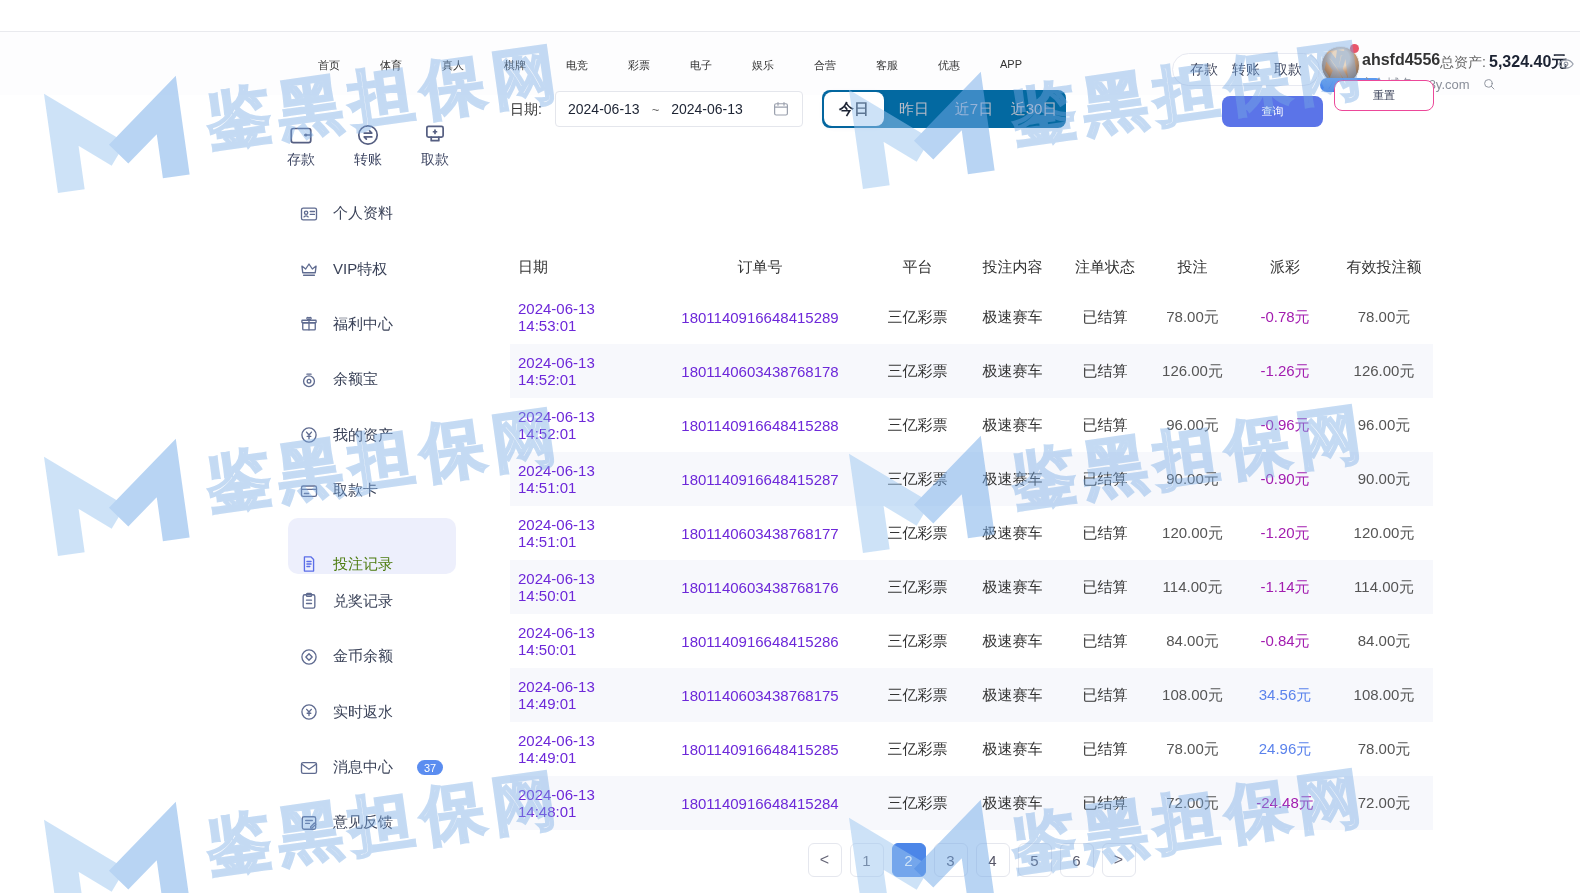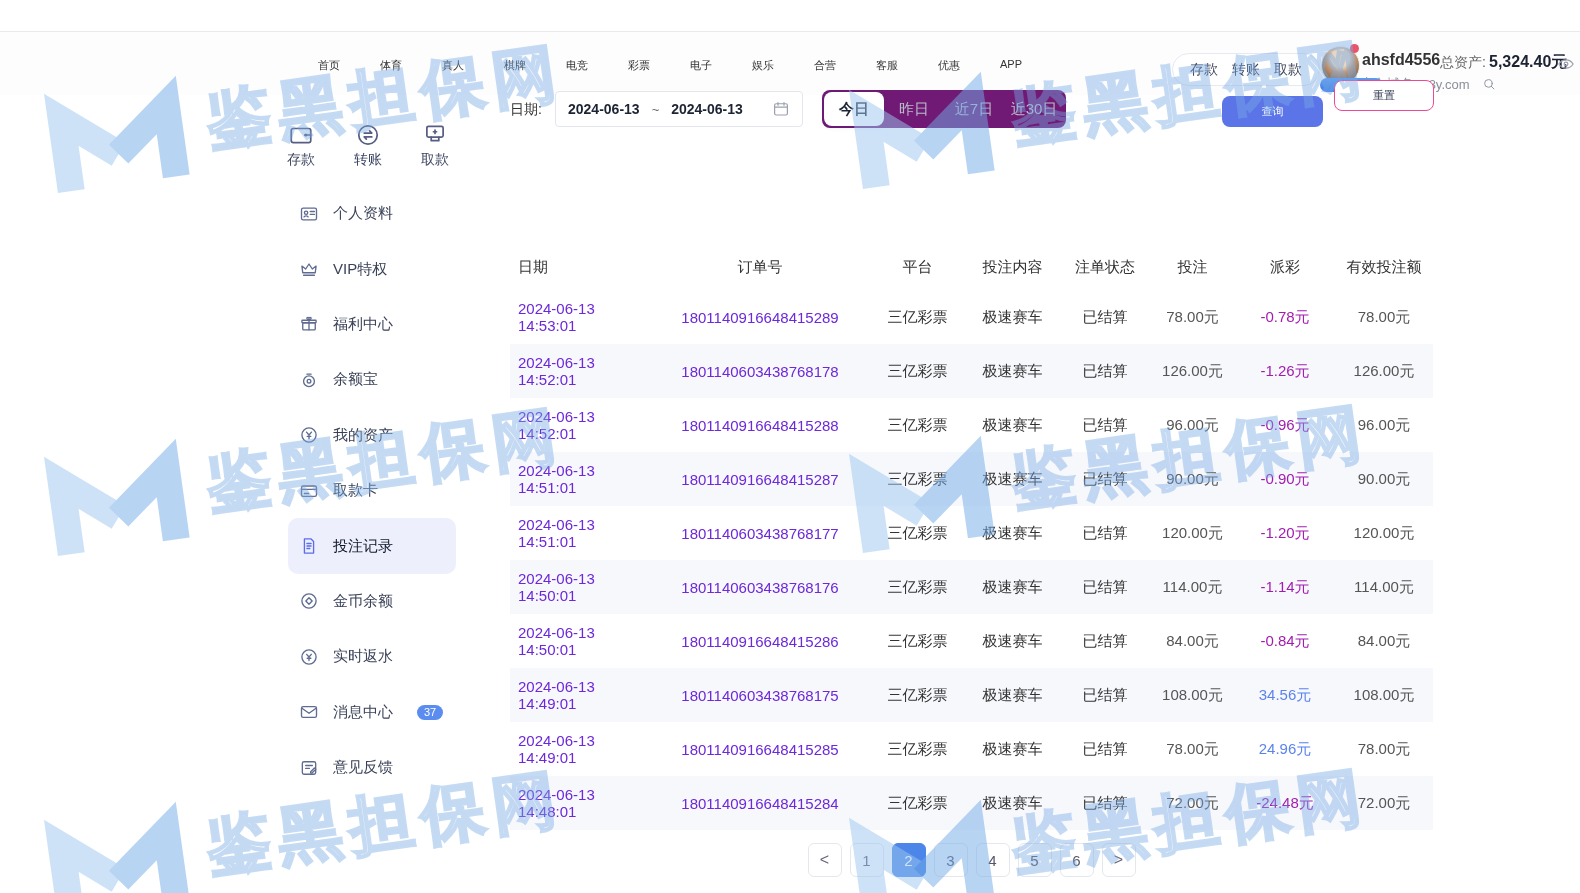--- a/index.html
+++ b/index.html
@@ -28,32 +28,32 @@
   .domain-line{position:absolute;left:1361px;top:75px;font-size:13px;color:#8a8f9a;display:flex;align-items:center;gap:12px;}
   .domain-line .dv{color:#8a8f9a;}
   
   .quick{position:absolute;left:272px;top:122px;width:192px;display:flex;justify-content:space-between;}
   .q-item{width:58px;text-align:center;color:#3e4663;font-size:14px;cursor:pointer;}
   .q-item .qi{color:#565f82;}
   .menu{position:absolute;left:288px;top:186px;width:168px;display:flex;flex-direction:column;}
   .m-item{height:55.4px;display:flex;align-items:center;gap:14px;padding-left:11px;font-size:15px;
       color:#3a4258;border-radius:10px;cursor:pointer;box-sizing:border-box;}
   .m-item .mi{color:#5f6b90;display:flex;}
-  .m-item.active{background:#edeffc;color:#0f172a;}
+  .m-item.active{background:#edeffc;color:#4d7c0f;align-items:flex-end;}
   .m-item.active .mi{color:#5b6ee8;}
   .m-badge{margin-left:10px;background:#5b8df0;color:#fff;font-size:11px;border-radius:9px;padding:1.5px 7px;}
   
   .f-label{position:absolute;left:510px;top:101px;font-size:14px;color:#333;}
   .date-box{position:absolute;left:555px;top:91px;width:248px;height:36px;border:1px solid #e4e6ec;border-radius:4px;
       background:#fff;display:flex;align-items:center;gap:12px;padding:0 12px;box-sizing:border-box;cursor:pointer;}
-  .date-box .dval{font-size:14px;font-weight:bold;color:#1c2333;}
+  .date-box .dval{font-size:14px;font-weight:normal;color:#1c2333;}
   .date-box .tilde{font-size:13px;color:#666;}
   .date-box .cal{margin-left:auto;color:#9aa0ad;display:flex;}
   .quick-filters{position:absolute;left:822px;top:90px;height:38px;display:flex;align-items:center;
-      background:#701a75;border-radius:8px;padding:0 2px;}
+      background:#0369a1;border-radius:8px;padding:0 2px;}
   .qf{width:60px;text-align:center;font-size:15px;color:#b9bcc8;height:34px;line-height:34px;border-radius:8px;cursor:pointer;}
   .qf.active{background:#fff;color:#1c2333;font-weight:bold;box-shadow:0 1px 5px rgba(40,60,120,.12);}
   .btn{position:absolute;height:31px;border-radius:8px;font-size:11px;display:flex;align-items:center;
       justify-content:center;cursor:pointer;box-sizing:border-box;}
   .btn-search{left:1222px;top:96px;width:101px;background:#5b74e8;color:#fff;}
   .btn-reset{left:1334px;top:80px;width:100px;background:#fff;border:1px solid #ec4899;color:#3a4158;}
   
   .summary{position:absolute;left:510px;top:178px;width:921px;height:43px;border:1px solid #5059c0;border-radius:6px;
       display:flex;align-items:center;gap:8px;padding:0 15px;font-size:14px;color:#333;box-sizing:border-box;background:#fff;}
   .summary b{color:#111;}
@@ -222,20 +222,30 @@
           <svg width="20" height="20" viewBox="0 0 24 24" fill="none" stroke="currentColor" stroke-width="1.6" stroke-linecap="round" stroke-linejoin="round">
             <path d="M6.5 3.5h8l3 3v14h-11z"></path>
             <path d="M9.5 9h5M9.5 12h5M9.5 15h3.5"></path>
           </svg>
         </span>
         <span>投注记录</span>
       </div>
       <div class="m-item">
         <span class="mi">
           <svg width="20" height="20" viewBox="0 0 24 24" fill="none" stroke="currentColor" stroke-width="1.6" stroke-linecap="round" stroke-linejoin="round">
+            <rect x="5" y="4.5" width="14" height="16" rx="2"></rect>
+            <rect x="9" y="3" width="6" height="3.5" rx="1"></rect>
+            <path d="M9 11h6M9 15h6"></path>
+          </svg>
+        </span>
+        <span>兑奖记录</span>
+      </div>
+      <div class="m-item">
+        <span class="mi">
+          <svg width="20" height="20" viewBox="0 0 24 24" fill="none" stroke="currentColor" stroke-width="1.6" stroke-linecap="round" stroke-linejoin="round">
             <circle cx="12" cy="12" r="8.5"></circle>
             <path d="M12 8l3.8 4-3.8 4-3.8-4z"></path>
           </svg>
         </span>
         <span>金币余额</span>
       </div>
       <div class="m-item">
         <span class="mi">
           <svg width="20" height="20" viewBox="0 0 24 24" fill="none" stroke="currentColor" stroke-width="1.6" stroke-linecap="round" stroke-linejoin="round">
             <circle cx="12" cy="12" r="8.5"></circle>

